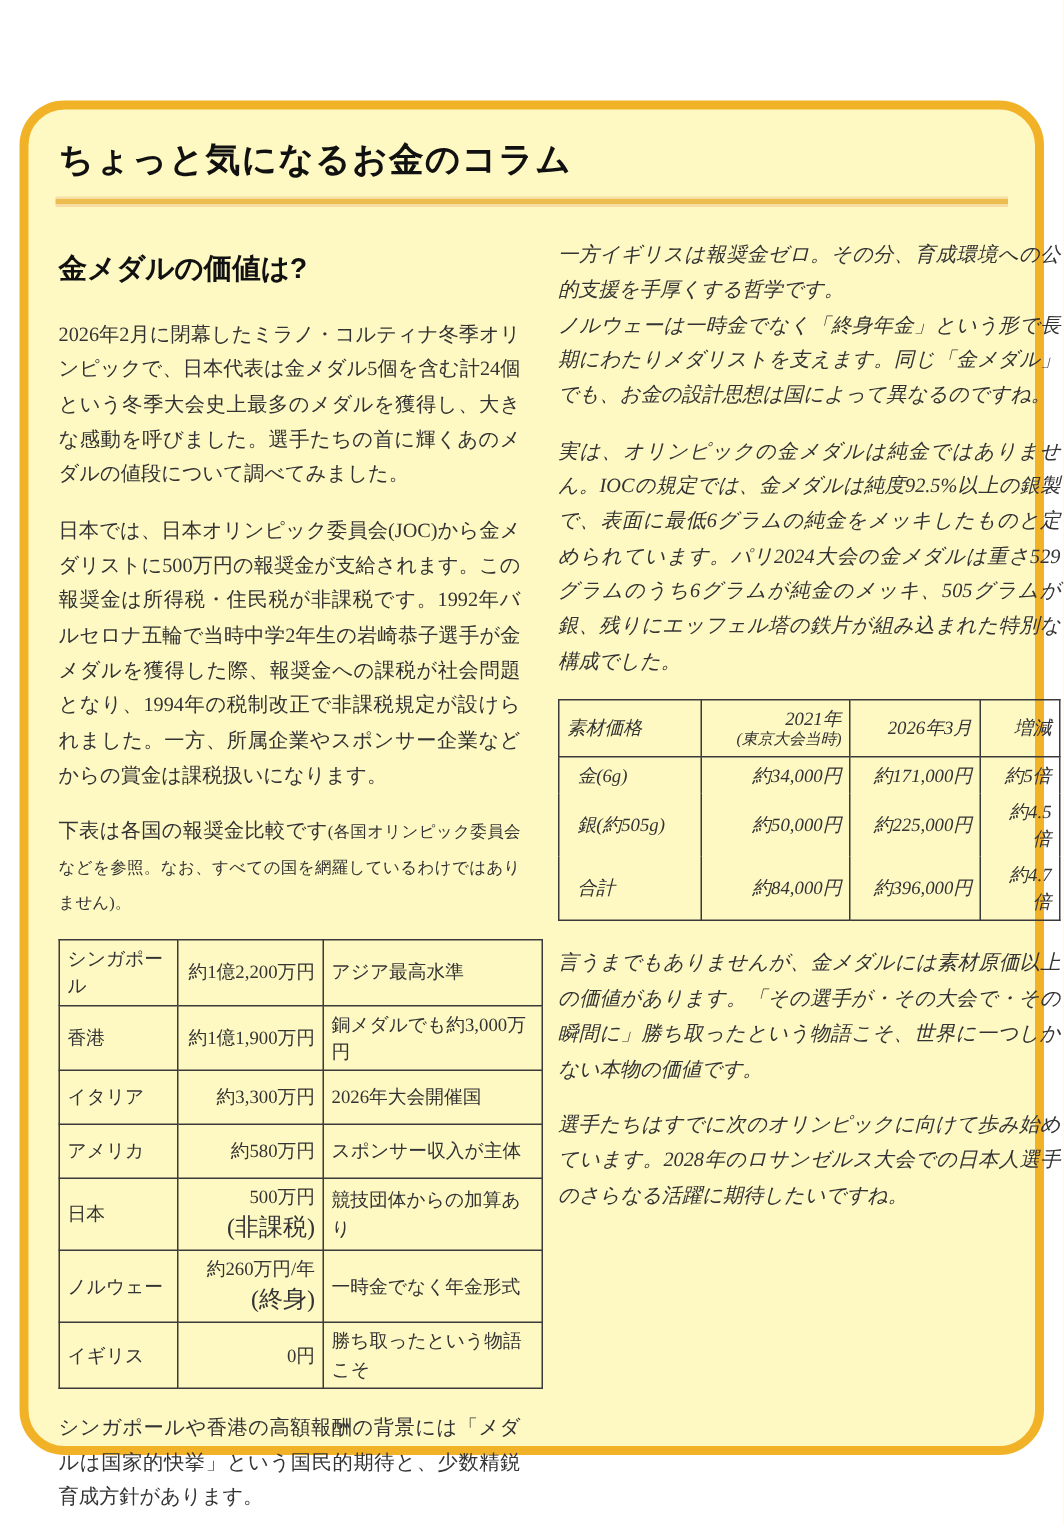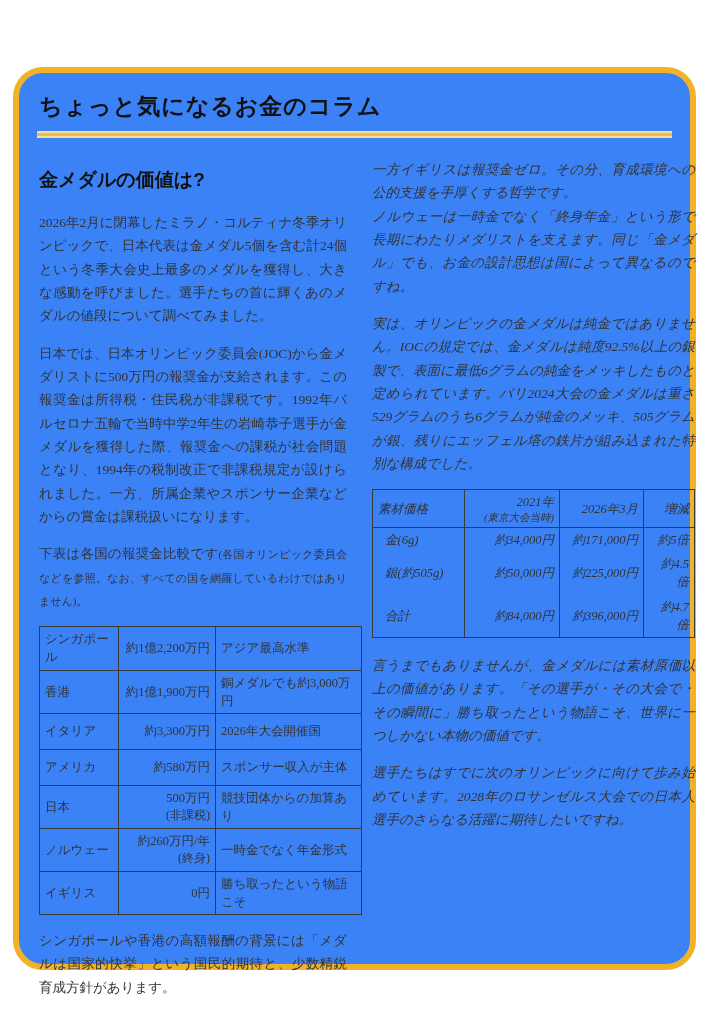--- a/index.html
+++ b/index.html
@@ -6,21 +6,21 @@
   body{
     width:709px;height:1024px;position:relative;background:#ffffff;
     font-family:"Liberation Serif","DejaVu Serif",serif;
     color:#333333;
     -webkit-font-smoothing:antialiased;
   }
   .frame{
     position:absolute;left:13px;top:67px;width:683px;height:903px;
     box-sizing:border-box;
     border:6px solid #F2B228;border-radius:30px;
-    background:#3b82f6;
+    background:#fef9c3;
     padding:14px 18px 12px 18px;
   }
   .page-title{
     font-family:"Liberation Sans","DejaVu Sans",sans-serif;
     font-weight:bold;font-size:23px;color:#111111;
     letter-spacing:1px;
     margin:4px 0 9px 2px;
   }
   .title-rule{
     height:7px;width:100%;
@@ -44,22 +44,22 @@
   .para:last-child{margin-bottom:0;}
   .para .small-note{font-size:11px;}
   table{border-collapse:collapse;width:100%;table-layout:fixed;}
   td,th{border:1px solid #3a3a3a;padding:3px 5px;vertical-align:middle;
         font-weight:normal;font-size:12.5px;line-height:1.45;box-sizing:border-box;}
   .reward-table{margin:2px 4px 14px 0;}
   .reward-table td{height:36px;}
   .reward-table .c-country{width:79px;text-align:left;}
   .reward-table .c-amount{width:97px;text-align:right;}
   .reward-table .c-note{width:146px;text-align:left;}
-  .amount-note{display:block;font-size:12px;}
-  .material-table{margin:6px 0 16px 0;}
+  .amount-note{display:block;font-size:16px;}
+  .material-table{margin:6px 12px 16px 0;}
   .material-table th{text-align:center;}
   .material-table .h-sub{display:block;font-size:10.5px;line-height:1.2;}
   .material-table tbody td{border-top:none;border-bottom:none;padding-left:12px;}
   .material-table tbody tr:last-child td{border-bottom:1px solid #3a3a3a;}
   .material-table .c-item{width:92px;text-align:left;}
   .material-table .c-2021{width:95px;text-align:right;}
   .material-table .c-2026{width:84px;text-align:right;}
   .material-table .c-change{width:51px;text-align:right;}
 </style>
 </head>

